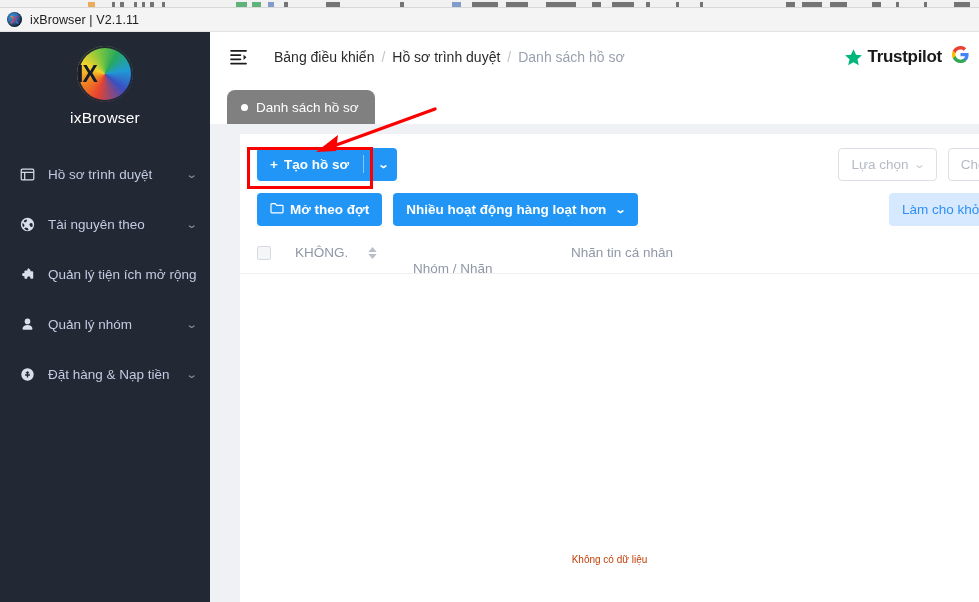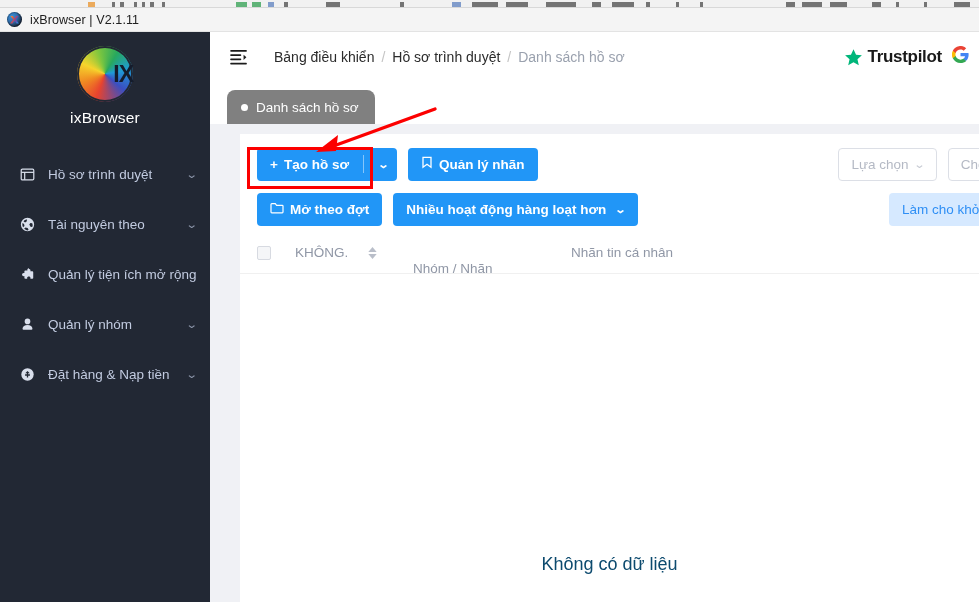--- a/index.html
+++ b/index.html
@@ -56,21 +56,21 @@
     background: #222834;
   }
   .brand {
     padding-top: 14px; text-align: center;
   }
   .brand-logo {
     width: 56px; height: 56px; border-radius: 50%;
     margin: 0 auto;
     background: conic-gradient(from 200deg, #e8432e 0deg, #f08a22 50deg, #f6d42c 95deg,
                 #7cc63f 145deg, #27a85e 190deg, #1f9ad6 240deg, #3a4fc1 290deg, #e8432e 360deg);
-    display: flex; align-items: center; justify-content: flex-end;
+    display: flex; align-items: center; justify-content: flex-start;
     position: relative;
     box-shadow: 0 0 0 2px #222834 inset;
   }
   .brand-logo .ix {
     font-size: 23px; font-weight: bold; color: #141c2c; letter-spacing: -1px;
     font-family: "Liberation Sans", sans-serif;
     position: relative; z-index: 2;
   }
   .brand-name {
     margin-top: 7px; font-size: 15.5px; color: #ffffff; letter-spacing: .2px;
@@ -197,21 +197,21 @@
     display: inline-flex; flex-direction: column; line-height: 0; gap: 2px;
     color: #b9bec9; margin-left: 1px;
   }
   .sort-arrows svg { display: block; }
 
   .empty-wrap {
     position: absolute; left: 0; right: 0; top: 190px; bottom: 0;
     display: flex; align-items: flex-start; justify-content: center;
     padding-top: 230px;
   }
-  .empty-text { color: #0c4a6e; font-size: 18px; }
+  .empty-text { color: #c2410c; font-size: 10px; }
 
   
   .anno-box {
     position: absolute; left: 247px; top: 147px; width: 126px; height: 42px;
     border: 3px solid #fc0000; pointer-events: none;
   }
   .anno-arrow { position: absolute; left: 310px; top: 105px; pointer-events: none; }
 </style>
 </head>
 <body>
@@ -370,28 +370,20 @@
   <div class="content-card">
 
     <div class="toolbar-row">
       <button class="btn btn-primary btn-split">
         <span>+</span>
         <span>Tạo hồ sơ</span>
         <span class="split-divider"></span>
         <span class="split-arrow">⌄</span>
       </button>
 
-      <button class="btn btn-primary">
-        <span>
-          <svg width="12" height="13" viewBox="0 0 12 13" fill="none" stroke="currentColor" stroke-width="1.3">
-            <path d="M2 1.3h8v10l-4-3-4 3z"></path>
-          </svg>
-        </span>
-        <span>Quản lý nhãn</span>
-      </button>
 
       <div class="spacer"></div>
 
       <div class="right-group">
         <div class="btn-outline">
           <span>Lựa chọn</span>
           <span class="chev">⌄</span>
         </div>
         <div class="btn-outline" style="margin-right:-42px">
           <span>Chọn m</span>

